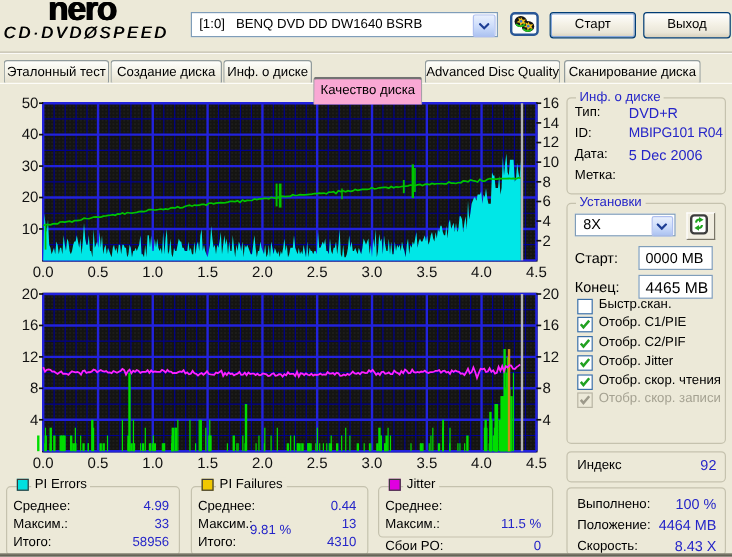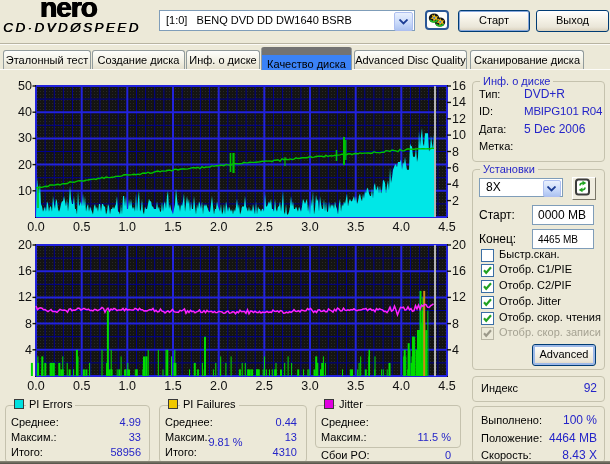--- a/index.html
+++ b/index.html
@@ -38,21 +38,21 @@
 <circle cx="13.2" cy="9.8" r="1.1" fill="#4477cc"></circle>
 </svg>
     </div>
     <div class="btn" style="left:458px;top:10px;width:70px;height:20px;box-shadow:inset 0 0 0 1px #86a7dc;line-height:19px">Старт</div>
     <div class="btn" style="left:536px;top:10px;width:71px;height:20px;line-height:19px">Выход</div>
     <div class="tab" style="left:3px;width:88px">Эталонный тест</div>
     <div class="tab" style="left:92px;width:93px">Создание диска</div>
     <div class="tab" style="left:186px;width:74px">Инф. о диске</div>
     <div class="tab" style="left:470px;width:114px">Сканирование диска</div>
     <div class="tab" style="left:354px;width:113px">Advanced Disc Quality</div>
-    <div class="tab" style="left:261px;width:91px;top:47px;height:23px;background:#3b82f6;border-top:8px solid #737373;line-height:19px;z-index:2">Качество диска</div>
+    <div class="tab" style="left:261px;width:91px;top:64px;height:23px;background:#f9a8d4;border-top:2px solid #737373;line-height:19px;z-index:2">Качество диска</div>
     <div style="position:absolute;left:0;top:69px;width:610px;border-top:1px solid #fdfcf8"></div>
     <svg width="610" height="464" style="position:absolute;left:0;top:0">
       <defs>
         <pattern id="dots" width="3" height="3" patternUnits="userSpaceOnUse">
           <rect width="3" height="3" fill="#141412"></rect>
           <rect x="1" y="1" width="1" height="1" fill="#292926"></rect>
         </pattern>
       </defs>
       <rect x="35" y="85" width="413" height="133" fill="url(#dots)"></rect>
       <rect x="35" y="244" width="413" height="133" fill="url(#dots)"></rect>
@@ -452,21 +452,21 @@
 <path d="M11 9.5 Q10.8 12 8 12" fill="none" stroke="#1fa41f" stroke-width="1.7"></path>
 <path d="M8.5 9.6 L4.7 11.9 L8.5 14.2 Z" fill="#1fa41f"></path>
 </svg>
     </div>
     <div class="t" style="left:479px;top:209px;color:#000;font-size:12px">Старт:</div>
     <div class="inp" style="left:532px;top:205px;width:62px;height:20px">
       <div class="t" style="left:5px;top:3px;font-size:12px">0000 MB</div>
     </div>
     <div class="t" style="left:479px;top:233px;color:#000;font-size:12px">Конец:</div>
     <div class="inp" style="left:532px;top:229px;width:62px;height:20px">
-      <div class="t" style="left:5px;top:3px;font-size:10px">4465 MB</div>
+      <div class="t" style="left:5px;top:3px;font-size:13px">4465 MB</div>
     </div>
     <div style="position:absolute;left:481px;top:249px;width:11px;height:11px;border:1px solid #3a6ea5;background:#fff"></div>
     <div class="t" style="left:499px;top:248px;color:#000">Быстр.скан.</div>
     <div style="position:absolute;left:481px;top:264px;width:11px;height:11px;border:1px solid #3a6ea5;background:#fff">
       <svg width="13" height="13" style="position:absolute;left:-1px;top:-1px">
         <path d="M3 6.2 L5.2 8.8 L10 3.2" fill="none" stroke="#21a121" stroke-width="2.1"></path>
       </svg>
     </div>
     <div class="t" style="left:499px;top:263px;color:#000">Отобр. C1/PIE</div>
     <div style="position:absolute;left:481px;top:280px;width:11px;height:11px;border:1px solid #3a6ea5;background:#fff">
@@ -486,21 +486,20 @@
         <path d="M3 6.2 L5.2 8.8 L10 3.2" fill="none" stroke="#21a121" stroke-width="2.1"></path>
       </svg>
     </div>
     <div class="t" style="left:499px;top:311px;color:#000">Отобр. скор. чтения</div>
     <div style="position:absolute;left:481px;top:327px;width:11px;height:11px;border:1px solid #b8b5a4;background:#ece9d8">
       <svg width="13" height="13" style="position:absolute;left:-1px;top:-1px">
         <path d="M3 6.2 L5.2 8.8 L10 3.2" fill="none" stroke="#9c998a" stroke-width="2.1"></path>
       </svg>
     </div>
     <div class="t" style="left:499px;top:326px;color:#a5a292">Отобр. скор. записи</div>
-    <div class="btn" style="left:532px;top:344px;width:62px;height:20px;box-shadow:inset 0 0 0 2px #9db9e8;line-height:19px">Advanced</div>
     <div class="gb" style="left:472px;top:376px;width:131px;height:24px"></div>
     <div class="t" style="left:481px;top:382px;color:#000;font-size:11px">Индекс</div>
     <div class="t" style="left:0;top:382px;width:597px;text-align:right;color:#2525c8;font-size:12px">92</div>
     <div class="gb" style="left:472px;top:406px;width:131px;height:55px"></div>
     <div class="t" style="left:481px;top:414px;color:#000;font-size:11px">Выполнено:</div>
     <div class="t" style="left:0;top:414px;width:597px;text-align:right;color:#2525c8;font-size:12px">100 %</div>
     <div class="t" style="left:481px;top:432px;color:#000;font-size:11px">Положение:</div>
     <div class="t" style="left:0;top:432px;width:597px;text-align:right;color:#2525c8;font-size:12px">4464 MB</div>
     <div class="t" style="left:481px;top:449px;color:#000;font-size:11px">Скорость:</div>
     <div class="t" style="left:0;top:449px;width:597px;text-align:right;color:#2525c8;font-size:12px">8.43 X</div>

